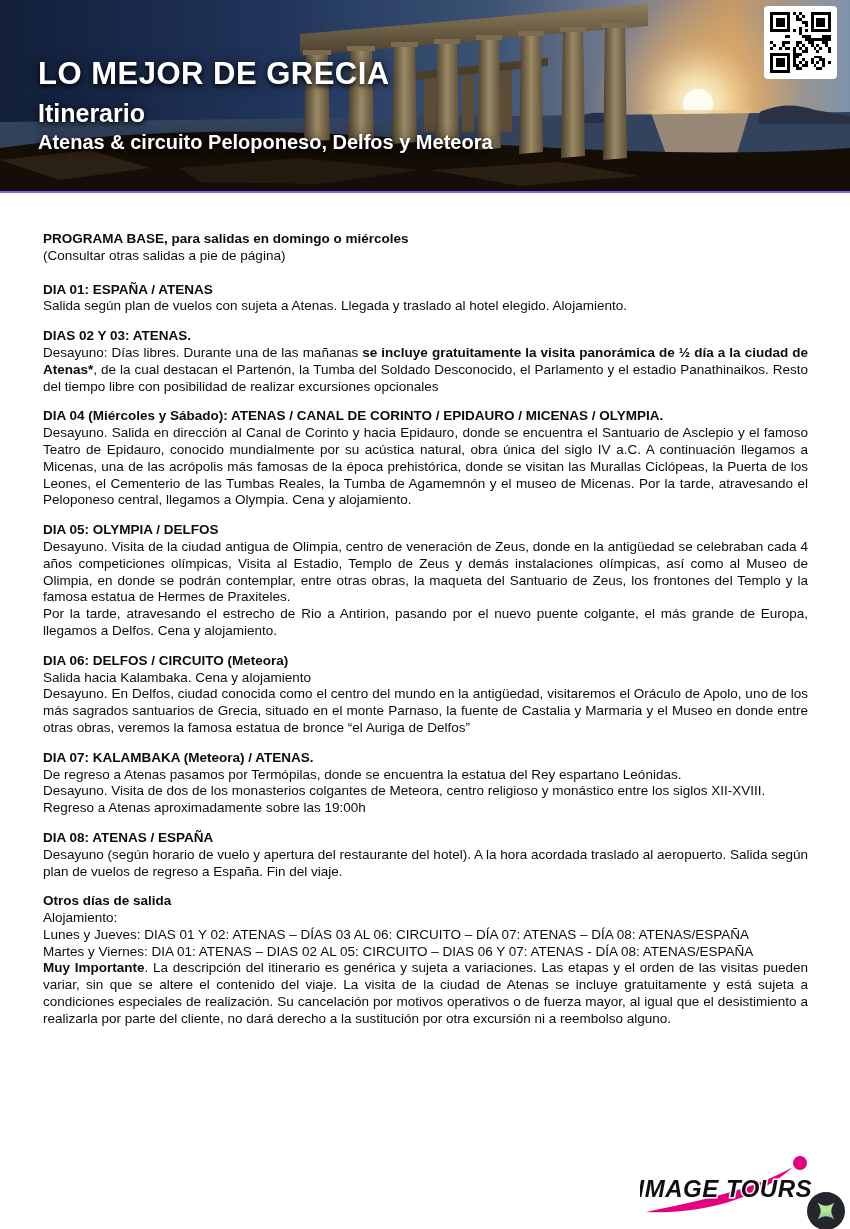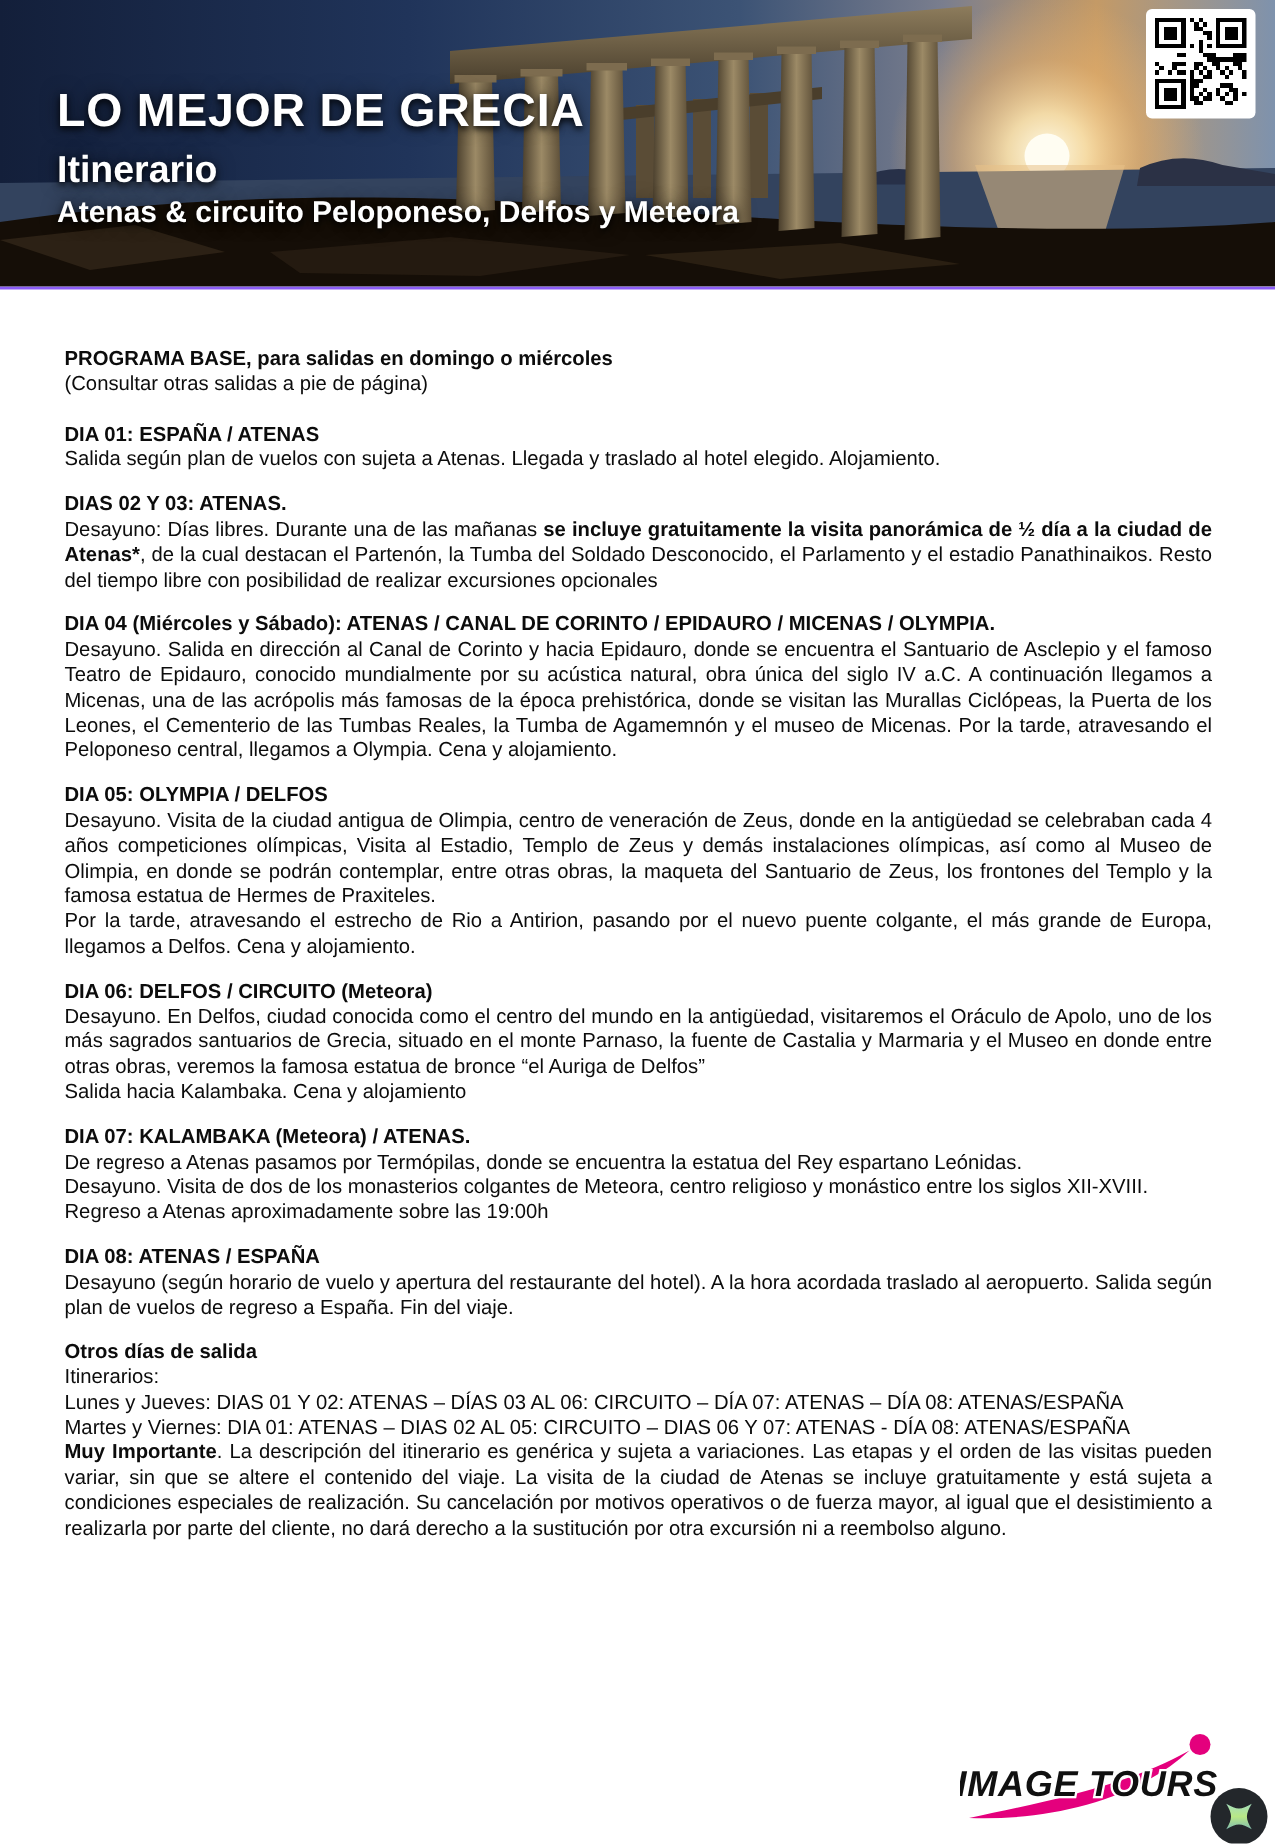--- a/index.html
+++ b/index.html
@@ -339,22 +339,22 @@
     <h3>DIA 05: OLYMPIA / DELFOS</h3>
     <div>
           <p class="para"><span>Desayuno. Visita de la ciudad antigua de Olimpia, centro de veneración de Zeus, donde en la antigüedad se celebraban cada 4 años competiciones olímpicas, Visita al Estadio, Templo de Zeus y demás instalaciones olímpicas, así como al Museo de Olimpia, en donde se podrán contemplar, entre otras obras, la maqueta del Santuario de Zeus, los frontones del Templo y la famosa estatua de Hermes de Praxiteles.</span></p>
           <p class="para"><span>Por la tarde, atravesando el estrecho de Rio a Antirion, pasando por el nuevo puente colgante, el más grande de Europa, llegamos a Delfos. Cena y alojamiento.</span></p>
         </div>
   </div>
 
   <div class="section">
     <h3>DIA 06: DELFOS / CIRCUITO (Meteora)</h3>
     <div>
+          <p class="para"><span>Salida hacia Kalambaka. Cena y alojamiento</span></p>
           <p class="para"><span>Desayuno. En Delfos, ciudad conocida como el centro del mundo en la antigüedad, visitaremos el Oráculo de Apolo, uno de los más sagrados santuarios de Grecia, situado en el monte Parnaso, la fuente de Castalia y Marmaria y  el Museo en donde entre otras obras, veremos la famosa estatua  de bronce “el Auriga de Delfos”</span></p>
-          <p class="para"><span>Salida hacia Kalambaka. Cena y alojamiento</span></p>
         </div>
   </div>
 
   <div class="section">
     <h3>DIA 07: KALAMBAKA (Meteora) / ATENAS.</h3>
     <div>
           <p class="para"><span>De regreso a Atenas pasamos por Termópilas, donde se encuentra la estatua del Rey espartano Leónidas.</span></p>
           <p class="para"><span>Desayuno. Visita de dos de los monasterios colgantes de Meteora, centro religioso y monástico entre los siglos XII-XVIII.</span></p>
           <p class="para"><span>Regreso a Atenas aproximadamente sobre las 19:00h</span></p>
         </div>
@@ -364,21 +364,21 @@
     <h3>DIA 08: ATENAS / ESPAÑA</h3>
     <div>
           <p class="para"><span>Desayuno (según horario de vuelo y apertura del restaurante del hotel). A la hora acordada traslado al aeropuerto. Salida según plan de vuelos de regreso a España. Fin del viaje.</span></p>
         </div>
   </div>
 </div>
 
   <div class="otros">
     <h3>Otros días de salida</h3>
     <div>
-        <p class="line">Itinerarios:</p>
+        <p class="line">Alojamiento:</p>
         <p class="line">Lunes y Jueves: DIAS 01 Y 02: ATENAS – DÍAS 03 AL 06: CIRCUITO – DÍA 07: ATENAS – DÍA 08: ATENAS/ESPAÑA</p>
         <p class="line">Martes y Viernes: DIA 01: ATENAS – DIAS 02 AL 05: CIRCUITO – DIAS 06 Y 07: ATENAS - DÍA 08: ATENAS/ESPAÑA</p>
       </div>
   </div>
 
   <p class="important"><strong>Muy Importante</strong><span>. La descripción del itinerario es genérica y sujeta a variaciones. Las etapas y el orden de las visitas pueden variar, sin que se altere el contenido del viaje. La visita de la ciudad de Atenas se incluye gratuitamente y está sujeta a condiciones especiales de realización. Su cancelación por motivos operativos o de fuerza mayor, al igual que el desistimiento a realizarla por parte del cliente, no dará derecho a la sustitución por otra excursión ni a reembolso alguno.</span></p>
 </div>
 
 <div class="logo">
   <svg width="190" height="75" viewBox="0 0 190 75">

